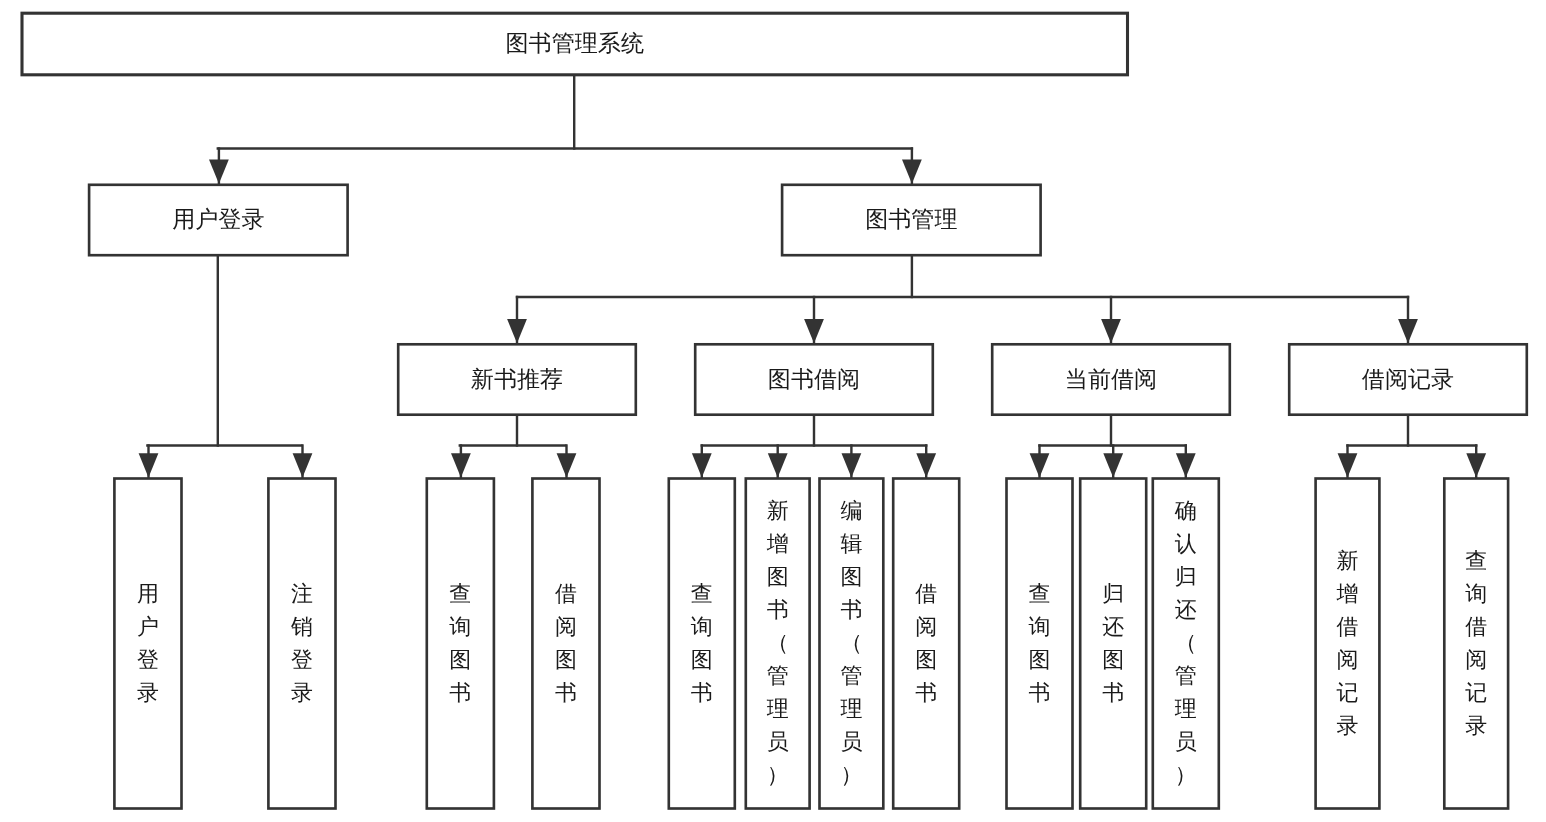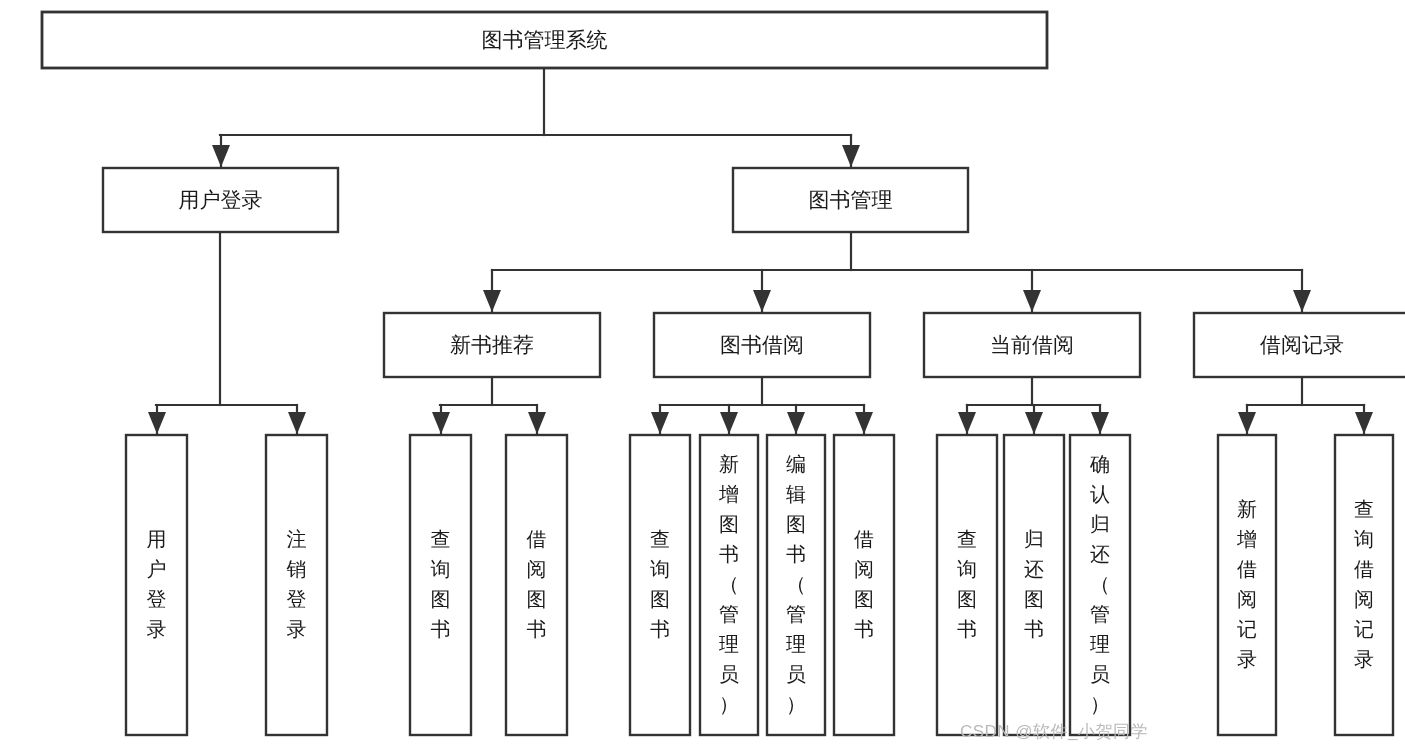--- a/index.html
+++ b/index.html
@@ -12,21 +12,20 @@
     width: 1405px;
     height: 747px;
     font-family: "Liberation Sans", "DejaVu Sans", sans-serif;
     overflow: hidden;
   }
   #diagram-root {
     position: relative;
     width: 1134px;
     height: 747px;
     background: #ffffff;
-    margin-left: 22px;
   }
   svg#diagram-svg {
     position: absolute;
     left: 0;
     top: 0;
     width: 1405px;
     height: 747px;
     display: block;
   }
   .node-box {
@@ -292,15 +291,14 @@
           <text x="1342" y="511" class="node-label leaf-label">查</text>
           <text x="1342" y="541" class="node-label leaf-label">询</text>
           <text x="1342" y="571" class="node-label leaf-label">借</text>
           <text x="1342" y="601" class="node-label leaf-label">阅</text>
           <text x="1342" y="631" class="node-label leaf-label">记</text>
           <text x="1342" y="661" class="node-label leaf-label">录</text>
         </g>
       </g>
   </svg>
 
-  <div class="watermark">CSDN @软件_小贺同学</div>
 
 </div>
 
 </body></html>

